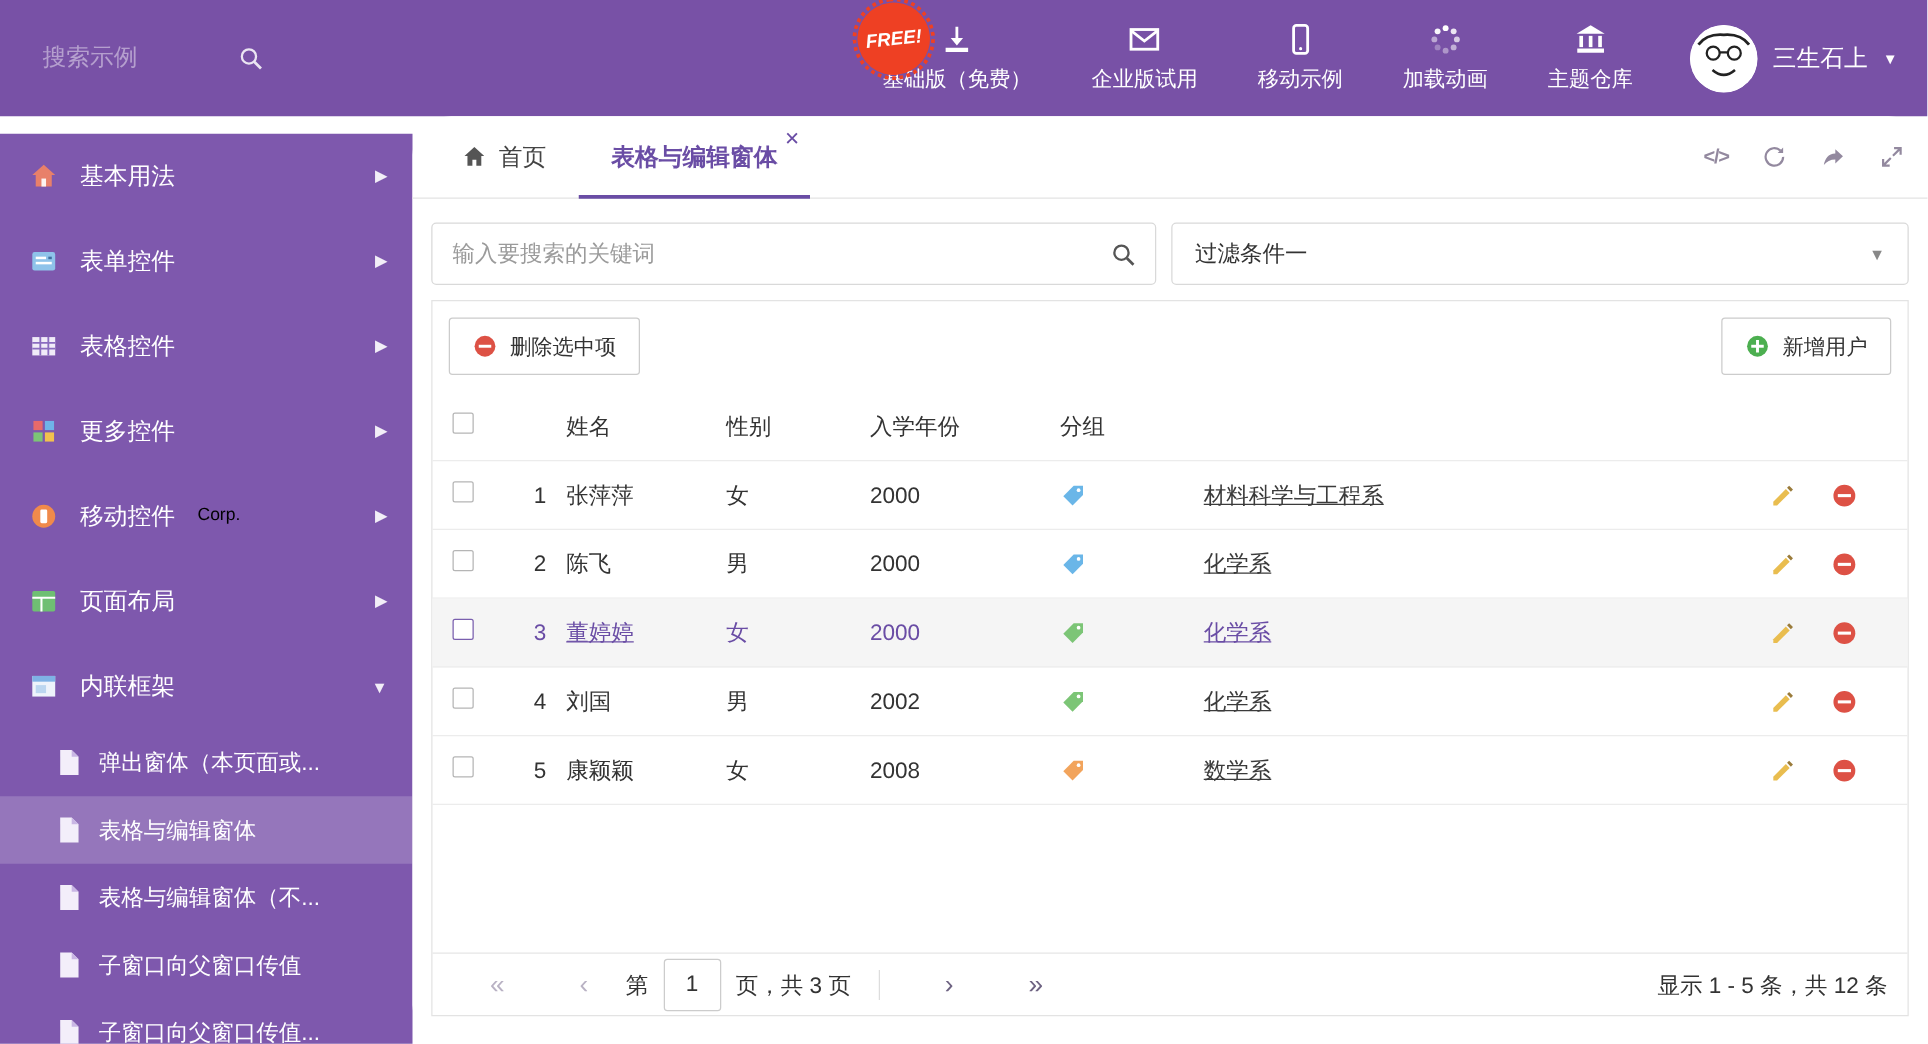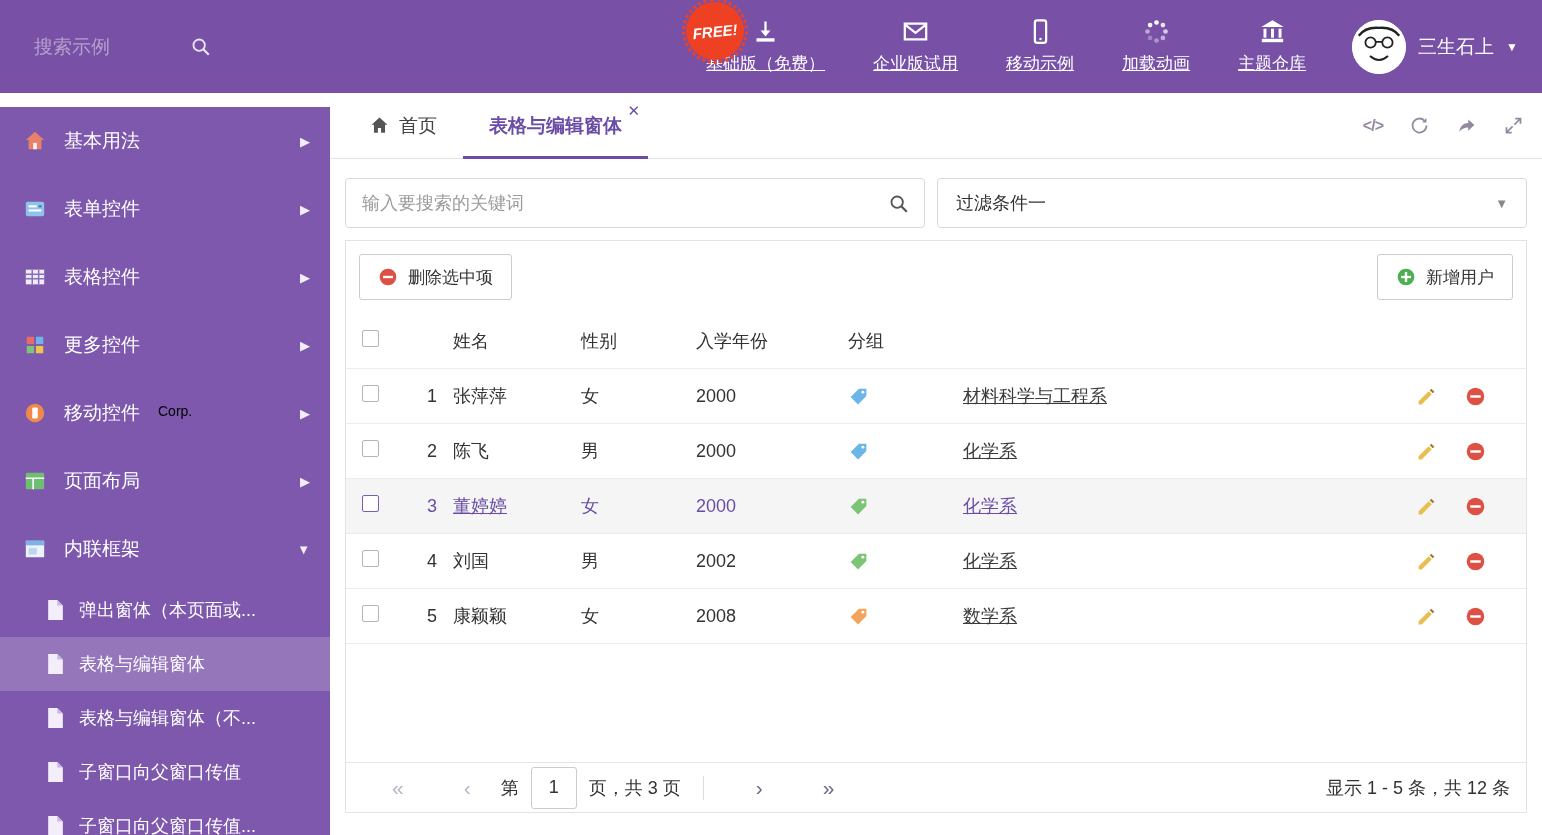--- a/index.html
+++ b/index.html
@@ -16,21 +16,21 @@
   .hdr-search input { background:transparent; border:none; outline:none; color:#fff;
     font-size:19px; width:130px; }
   .hdr-search input::placeholder { color:rgba(255,255,255,.45); }
   .hdr-mag { color:rgba(255,255,255,.85); margin-left:26px; display:flex; }
 
   .free-badge { position:absolute; left:686px; top:2px; width:58px; height:58px;
     background:#ee4023; border-radius:50%; outline:3px dotted #ee4023; outline-offset:1px;
     display:flex; align-items:center; justify-content:center;
     font-style:italic; font-weight:bold; font-size:15px; color:#fff; transform:rotate(-6deg); z-index:3; }
 
-  .hdr-nav { margin-left:auto; display:flex; align-items:flex-end; gap:8px; padding-right:8px;text-decoration:underline; }
+  .hdr-nav { margin-left:auto; display:flex; align-items:flex-end; gap:8px; padding-right:8px; }
   .nav-item { display:flex; flex-direction:column; align-items:center; gap:7px;
     padding:0 20px; cursor:pointer; }
   .nav-item .nic { width:27px; height:27px; display:flex; }
   .nav-item .nlbl { font-size:17px; white-space:nowrap; }
 
   .user-block { display:flex; align-items:center; gap:12px; padding:0 24px 0 18px; cursor:pointer; }
   .avatar { width:54px; height:54px; border-radius:50%; background:#fff; overflow:hidden; flex:none; }
   .user-name { font-size:19px; }
   .user-caret { font-size:12px; }
 

